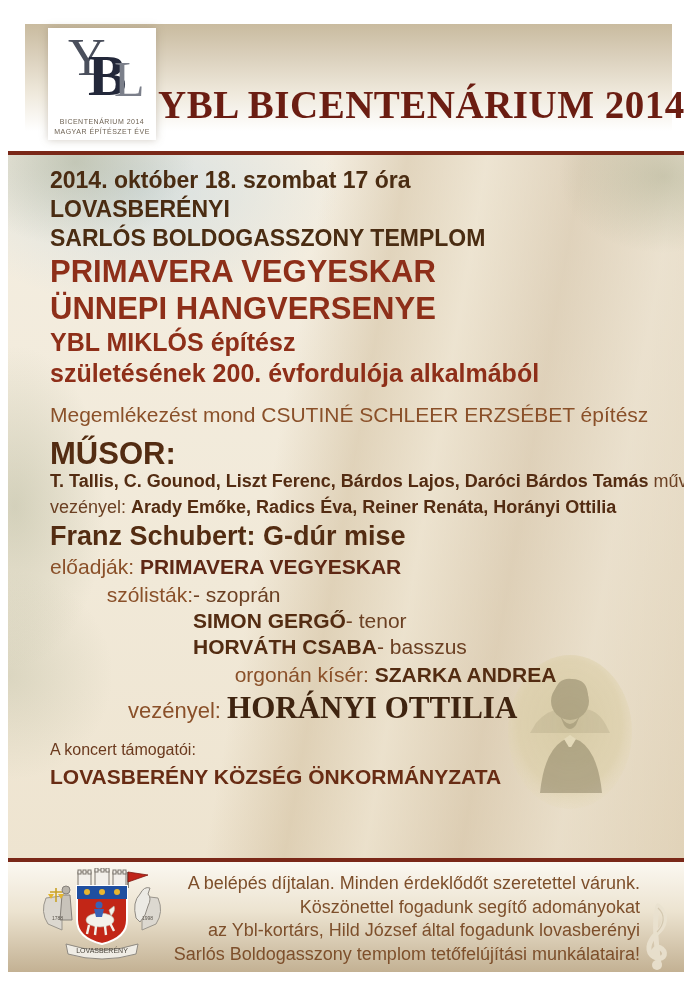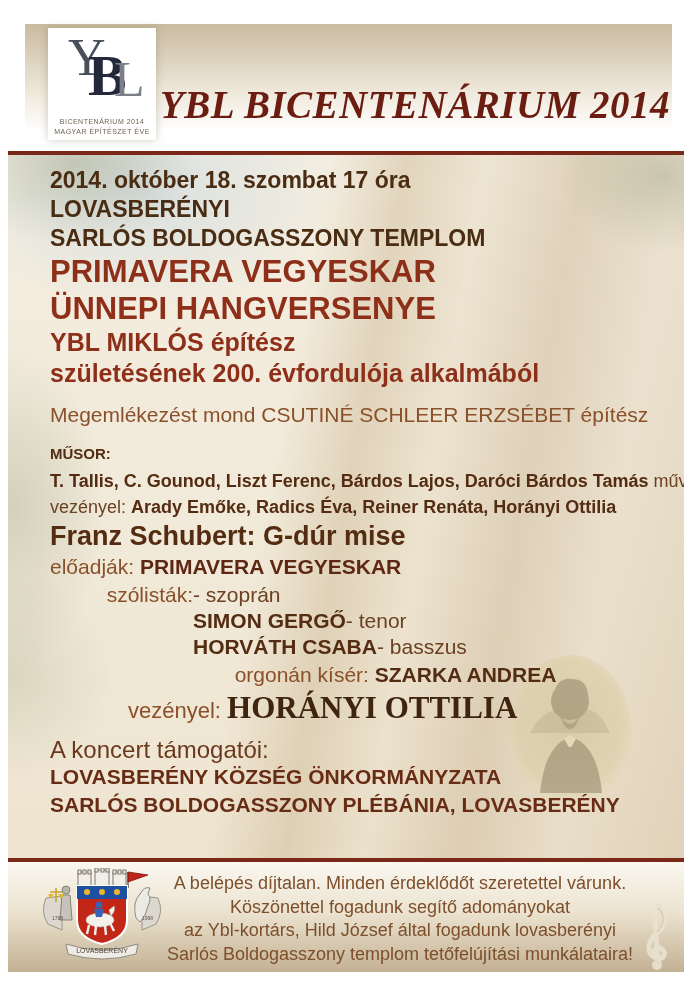--- a/index.html
+++ b/index.html
@@ -13,21 +13,21 @@
     box-shadow:0 0 8px rgba(120,105,80,0.35);}
   .logo-mono{position:relative;width:100%;height:78px;font-family:"Liberation Serif",serif;}
   .logo-mono .ly{position:absolute;left:20px;top:0px;font-size:52px;color:#4a4f5c;}
   .logo-mono .lb{position:absolute;left:40px;top:14px;font-size:58px;font-weight:bold;color:#23283a;}
   .logo-mono .ll{position:absolute;left:66px;top:22px;font-size:50px;color:#7b7f8a;}
   .logo-cap{position:absolute;left:0;width:100%;text-align:center;font-size:7px;
     letter-spacing:0.5px;color:#6e6253;}
   .logo-cap.c1{top:90px;} .logo-cap.c2{top:100px;}
   .main-title{position:absolute;left:158px;top:82px;width:514px;text-align:center;
     font-family:"Liberation Serif",serif;font-weight:bold;font-size:39px;color:#6b1d12;
-    letter-spacing:0.5px;white-space:nowrap;font-style:italic;}
+    letter-spacing:0.5px;white-space:nowrap;}
   .rule{position:absolute;left:8px;width:676px;height:4px;background:#7a2818;}
   .rule.top{top:151px;} .rule.bottom{top:858px;}
 
   
   .content{position:absolute;left:8px;top:155px;width:676px;height:703px;overflow:hidden;
     background:
       radial-gradient(ellipse 170px 120px at 10% 1%, rgba(142,148,114,0.38), transparent 70%),
       radial-gradient(ellipse 150px 110px at 97% 3%, rgba(136,144,108,0.33), transparent 70%),
       radial-gradient(ellipse 130px 230px at 1% 50%, rgba(142,150,116,0.30), transparent 70%),
       radial-gradient(ellipse 150px 150px at 0% 74%, rgba(142,150,116,0.22), transparent 70%),
@@ -38,45 +38,45 @@
   .ctext{position:absolute;left:0;top:0;width:100%;padding:10px 16px 0 40px;box-sizing:border-box;}
   .ctext p{margin:2px;white-space:nowrap;}
 
   .t-date,.t-venue{font-weight:bold;font-size:23px;line-height:27px;color:#4a2c12;}
   .t-addr{font-size:19px;line-height:23px;color:#4a2c12;margin-bottom:12px !important;}
   .t-head{font-weight:bold;font-size:31px;line-height:35px;color:#8e2f19;}
   .t-occ{font-weight:bold;font-size:25px;line-height:29px;color:#8e2f19;}
   .t-occ.last{margin-bottom:14px !important;}
   .t-patron{font-weight:bold;font-size:21px;line-height:26px;color:#5e2714;}
   .t-speaker{font-size:21px;line-height:26px;color:#8a5029;margin-bottom:12px !important;}
-  .t-musor{font-weight:bold;font-size:15px;line-height:27px;color:#532c12;}
+  .t-musor{font-weight:bold;font-size:31px;line-height:27px;color:#532c12;}
   .t-works,.t-conds{font-size:18px;line-height:24px;color:#6b4023;}
   .t-works b,.t-conds b{color:#532c12;}
   .t-schubert{font-weight:bold;font-size:27px;line-height:31px;color:#532c12;}
   .t-perform{font-size:21px;line-height:26px;color:#8a5029;}
   .t-perform b{color:#5e2714;}
   .sol-row{display:flex;font-size:21px;line-height:26px;color:#8a5029;white-space:nowrap;}
   .sol-label{width:145px;text-align:right;flex:none;}
   .sol-name{font-weight:bold;color:#532c12;min-width:141px;flex:none;}
   .sol-voice{color:#6b4023;}
   .t-organ{font-size:21px;line-height:26px;color:#8a5029;margin-left:77px !important;text-align:center;}
   .t-organ b{color:#532c12;}
   .t-vez{font-size:22px;line-height:36px;color:#8a5029;margin-left:80px !important;
          margin-bottom:8px !important;}
   .t-vez b{font-size:31px;color:#3f2410;font-family:Liberation Serif, serif;}
-  .t-supphead{font-size:24px;line-height:25px;color:#6b3a1e;}
+  .t-supphead{font-size:16px;line-height:25px;color:#6b3a1e;}
   .t-supp{font-weight:bold;font-size:21px;line-height:26px;color:#682c14;}
 
   .portrait{position:absolute;left:498px;top:498px;width:128px;height:158px;opacity:0.8;}
 
   
   .footer-band{position:absolute;left:8px;top:862px;width:676px;height:110px;
     background:linear-gradient(180deg,#fbf8f1 0%,#ece3d0 45%,#c3b193 100%);}
   .coat{position:absolute;left:28px;top:6px;width:132px;height:96px;}
-  .footer-text{position:absolute;right:44px;top:10px;width:480px;text-align:center;
+  .footer-text{position:absolute;right:44px;top:10px;width:480px;text-align:right;
     font-size:18px;line-height:23.5px;color:#7d4f2b;}
   .clef{position:absolute;right:8px;top:40px;width:36px;height:70px;opacity:0.9;}
 </style>
 </head>
 <body>
 
 <div class="page">
 
   <div class="header-band"></div>
 
@@ -147,21 +147,20 @@
         <span class="sol-label"></span>
         <span class="sol-name">HORVÁTH CSABA</span>
         <span class="sol-voice">- basszus</span>
       </div>
 
       <p class="t-organ"><span>orgonán kísér: </span><b>SZARKA ANDREA</b></p>
       <p class="t-vez"><span>vezényel: </span><b>HORÁNYI OTTILIA</b></p>
 
       <p class="t-supphead">A koncert támogatói:</p>
       <p class="t-supp">LOVASBERÉNY KÖZSÉG ÖNKORMÁNYZATA</p>
-      <p class="t-supp">SARLÓS BOLDOGASSZONY PLÉBÁNIA, LOVASBERÉNY</p>
     </div>
   </div>
 
   <div class="rule bottom"></div>
 
   <div class="footer-band">
 
     <svg class="coat" viewBox="0 0 132 96">
 
       <path d="M10 30 Q4 44 12 56 L26 62 L26 28 Z" fill="#dcd8d0" stroke="#9a958c" stroke-width="1"></path>

